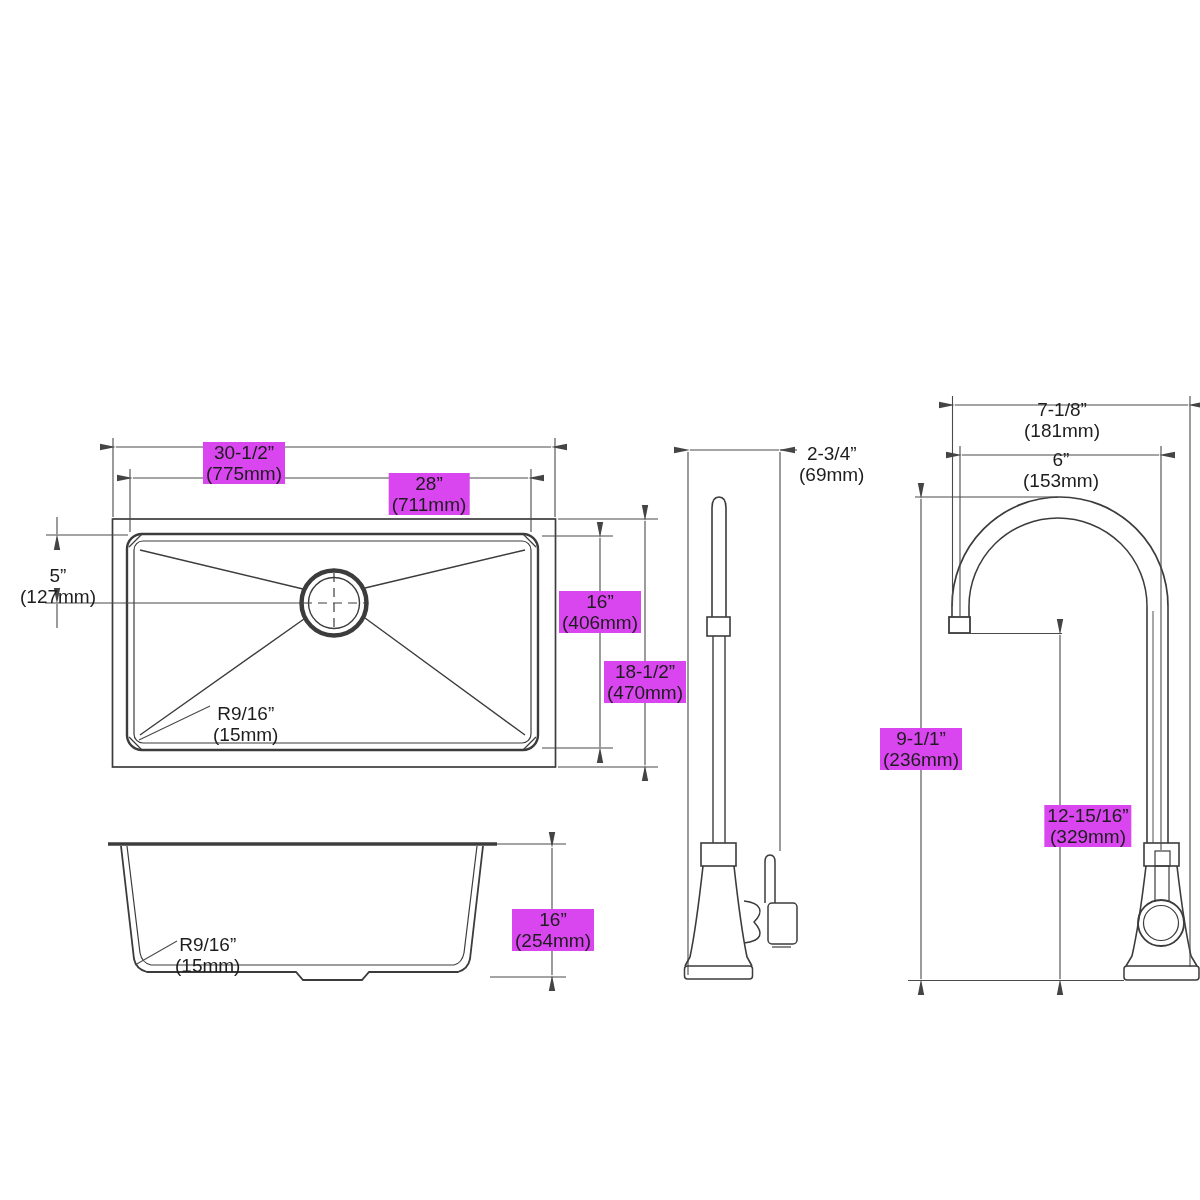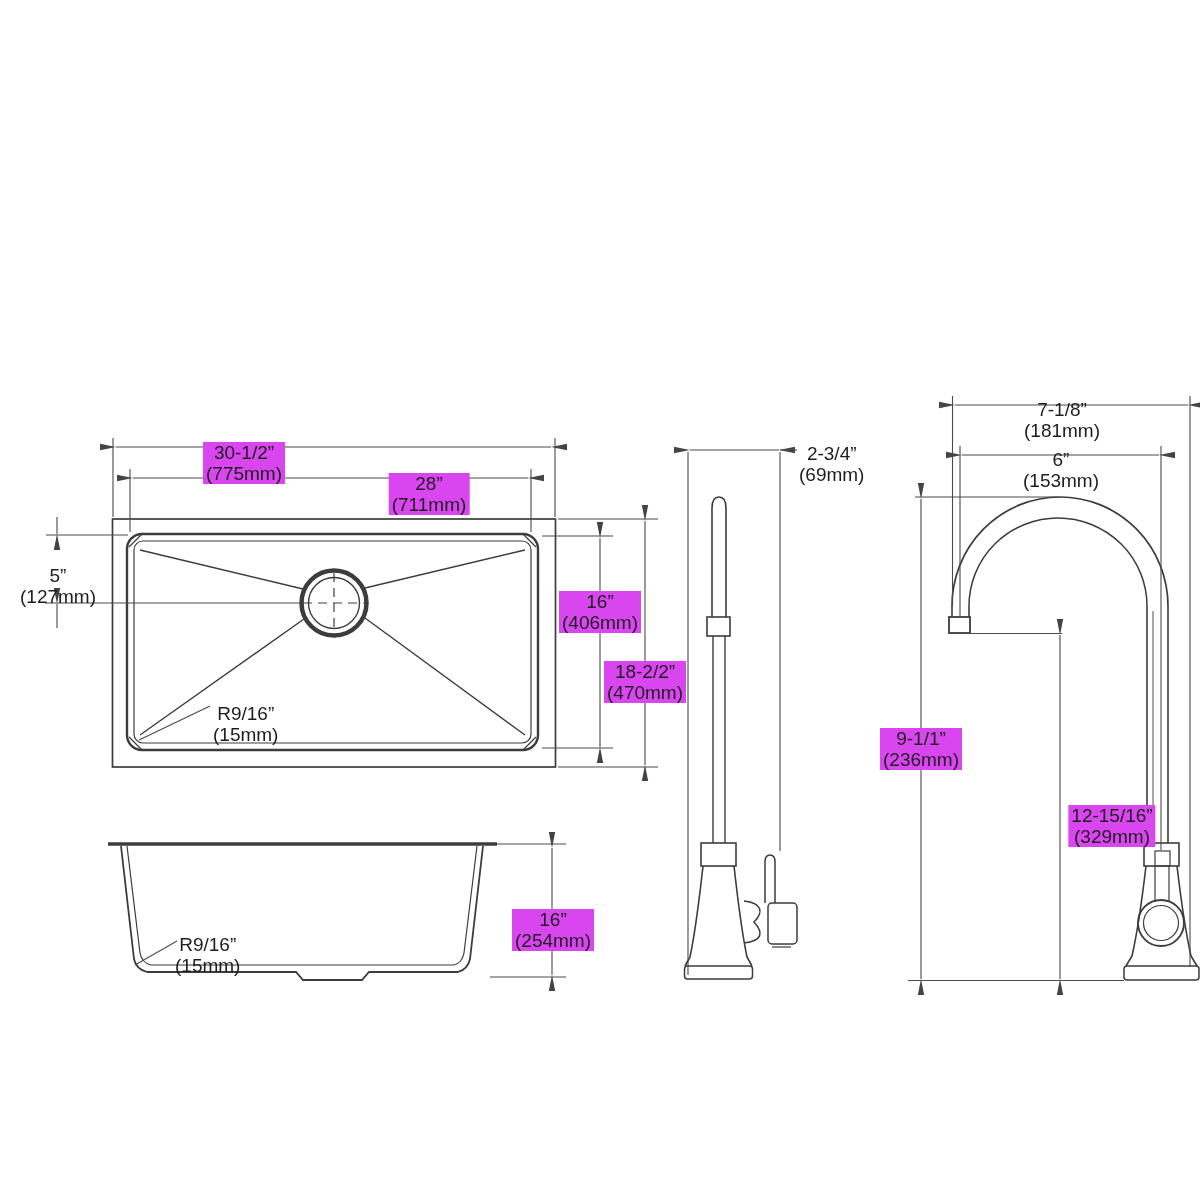--- a/index.html
+++ b/index.html
@@ -148,21 +148,21 @@
   <div>R9/16”</div>
   <div>(15mm)</div>
 </div>
 
 <div class="lbl bg" style="left:600px;top:575px">
   <div>16”</div>
   <div>(406mm)</div>
 </div>
 
 <div class="lbl bg" style="left:645px;top:645px">
-  <div>18-2/2”</div>
+  <div>18-1/2”</div>
   <div>(470mm)</div>
 </div>
 
 <div class="lbl left" style="left:799px;top:427px">
   <div>2-3/4”</div>
   <div>(69mm)</div>
 </div>
 
 <div class="lbl left" style="left:175px;top:918px">
   <div>R9/16”</div>
@@ -182,18 +182,18 @@
 <div class="lbl" style="left:1061px;top:433px">
   <div>6”</div>
   <div>(153mm)</div>
 </div>
 
 <div class="lbl bg" style="left:921px;top:712px">
   <div>9-1/1”</div>
   <div>(236mm)</div>
 </div>
 
-<div class="lbl bg" style="left:1112px;top:789px">
+<div class="lbl bg" style="left:1088px;top:789px">
   <div>12-15/16”</div>
   <div>(329mm)</div>
 </div>
 
 </div>
 
 </body></html>

